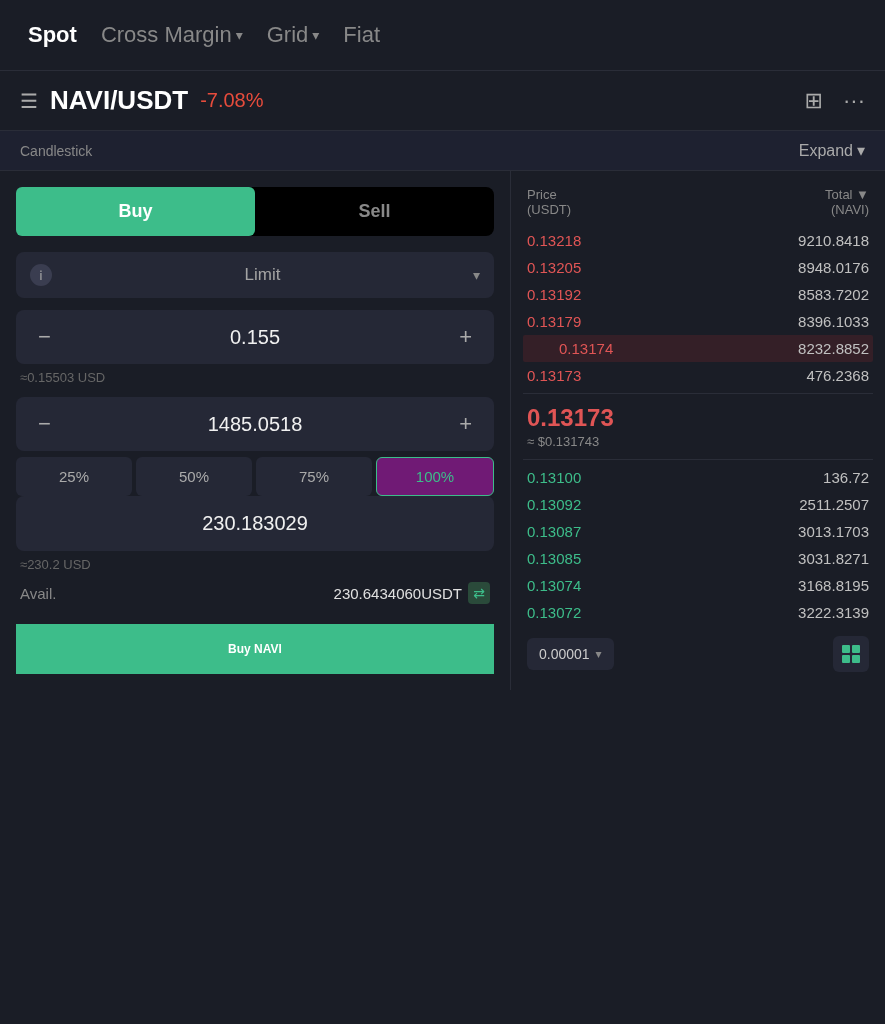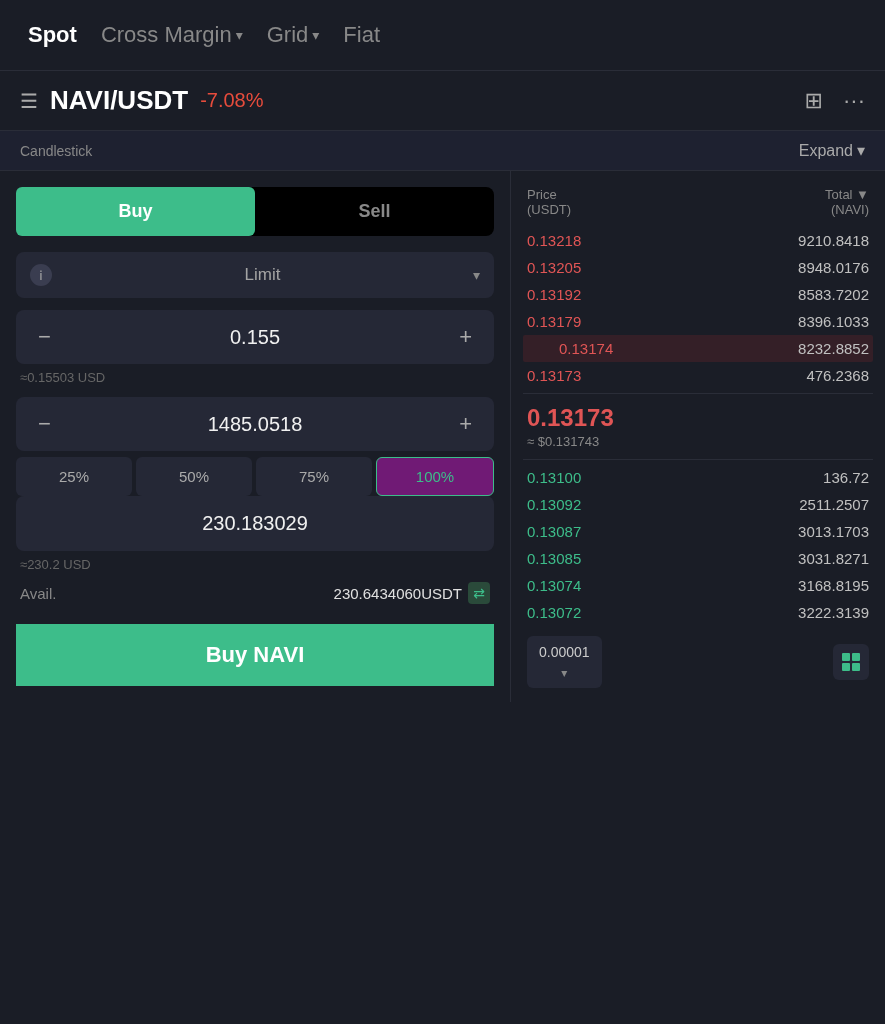--- a/index.html
+++ b/index.html
@@ -270,21 +270,21 @@
     }
 
     
     .buy-button {
       width: 100%;
       padding: 18px;
       background: #3dbd8a;
       border: none;
       border-radius: 0;
       color: #fff;
-      font-size: 22px;
+      font-size: 12px;
       font-weight: 700;
       cursor: pointer;
       margin-top: 4px;
     }
 
     
     .orderbook-panel {
       flex: 1;
       padding: 12px 12px;
       background: #1a1d26;
@@ -343,21 +343,20 @@
     .tick-select {
       display: flex;
       align-items: center;
       gap: 6px;
       background: #252836;
       border-radius: 6px;
       padding: 8px 12px;
       cursor: pointer;
       font-size: 14px;
       color: #ccc;
-      flex-direction: column;
     }
     .tick-chevron { color: #888; font-size: 12px; }
     .grid-icon-btn {
       width: 36px;
       height: 36px;
       background: #252836;
       border-radius: 6px;
       display: flex;
       align-items: center;
       justify-content: center;

